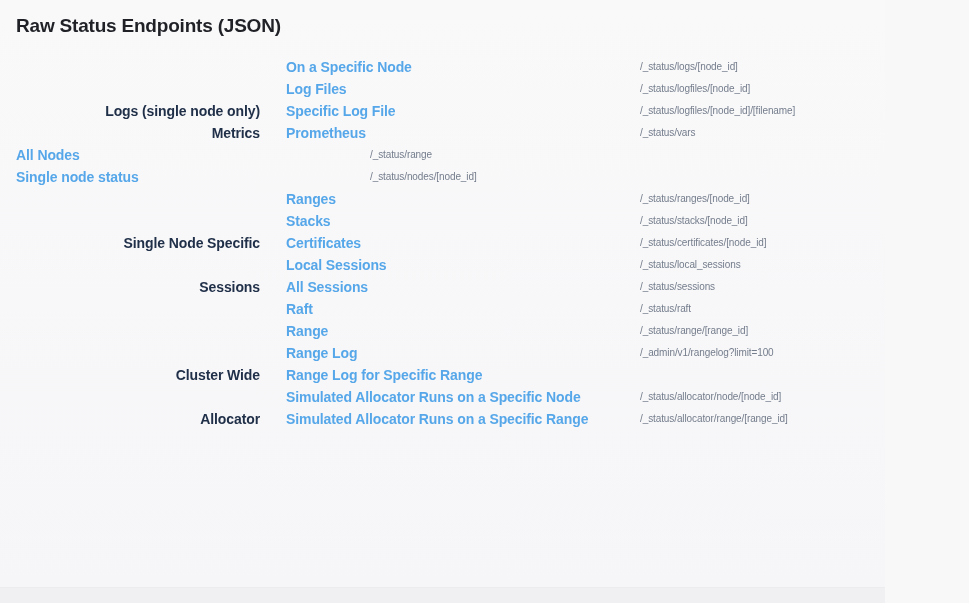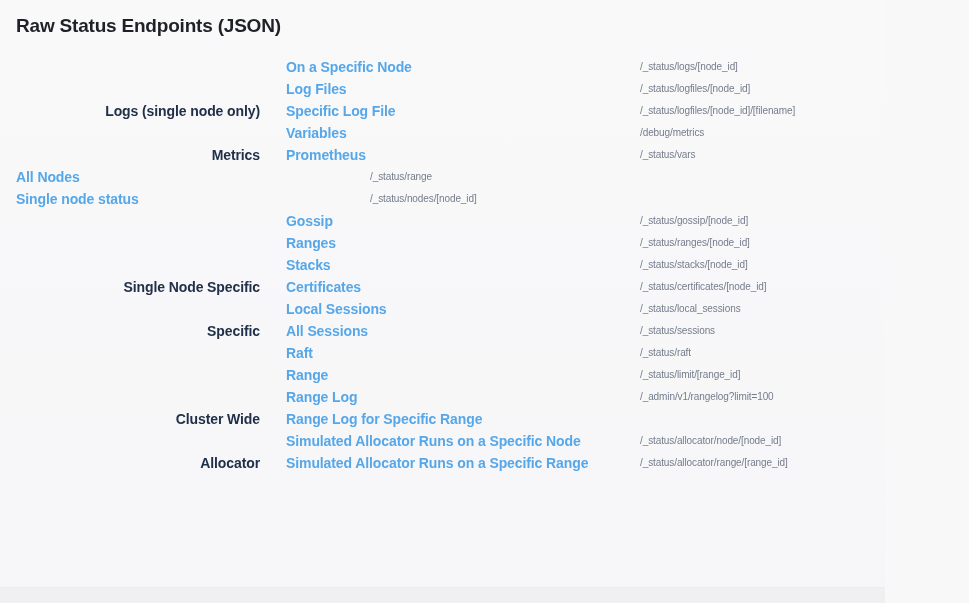--- a/index.html
+++ b/index.html
@@ -104,24 +104,20 @@
           <a class="link">Specific Log File</a>
           <div class="path">/_status/logfiles/[node_id]/[filename]</div>
         </div>
       </div>
     </div>
 
     <div class="section">
       <div class="category">Metrics</div>
       <div class="rows">
         <div class="row">
-          <a class="link">Variables</a>
-          <div class="path">/debug/metrics</div>
-        </div>
-        <div class="row">
           <a class="link">Prometheus</a>
           <div class="path">/_status/vars</div>
         </div>
       </div>
     </div>
 
     <div class="section">
       <div class="rows">
         <div class="row">
           <a class="link">All Nodes</a>
@@ -131,40 +127,36 @@
           <a class="link">Single node status</a>
           <div class="path">/_status/nodes/[node_id]</div>
         </div>
       </div>
     </div>
 
     <div class="section">
       <div class="category">Single Node Specific</div>
       <div class="rows">
         <div class="row">
-          <a class="link">Gossip</a>
-          <div class="path">/_status/gossip/[node_id]</div>
-        </div>
-        <div class="row">
           <a class="link">Ranges</a>
           <div class="path">/_status/ranges/[node_id]</div>
         </div>
         <div class="row">
           <a class="link">Stacks</a>
           <div class="path">/_status/stacks/[node_id]</div>
         </div>
         <div class="row">
           <a class="link">Certificates</a>
           <div class="path">/_status/certificates/[node_id]</div>
         </div>
       </div>
     </div>
 
     <div class="section">
-      <div class="category">Specific</div>
+      <div class="category">Sessions</div>
       <div class="rows">
         <div class="row">
           <a class="link">Local Sessions</a>
           <div class="path">/_status/local_sessions</div>
         </div>
         <div class="row">
           <a class="link">All Sessions</a>
           <div class="path">/_status/sessions</div>
         </div>
       </div>
@@ -172,21 +164,21 @@
 
     <div class="section">
       <div class="category">Cluster Wide</div>
       <div class="rows">
         <div class="row">
           <a class="link">Raft</a>
           <div class="path">/_status/raft</div>
         </div>
         <div class="row">
           <a class="link">Range</a>
-          <div class="path">/_status/limit/[range_id]</div>
+          <div class="path">/_status/range/[range_id]</div>
         </div>
         <div class="row">
           <a class="link">Range Log</a>
           <div class="path">/_admin/v1/rangelog?limit=100</div>
         </div>
         <div class="row">
           <a class="link">Range Log for Specific Range</a>
         </div>
       </div>
     </div>

